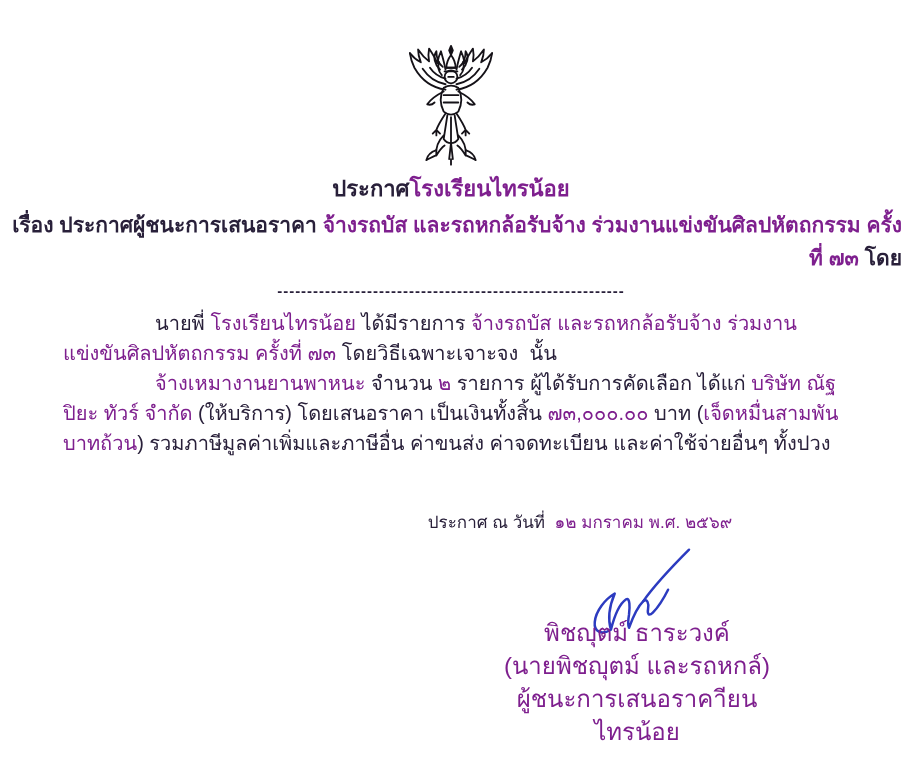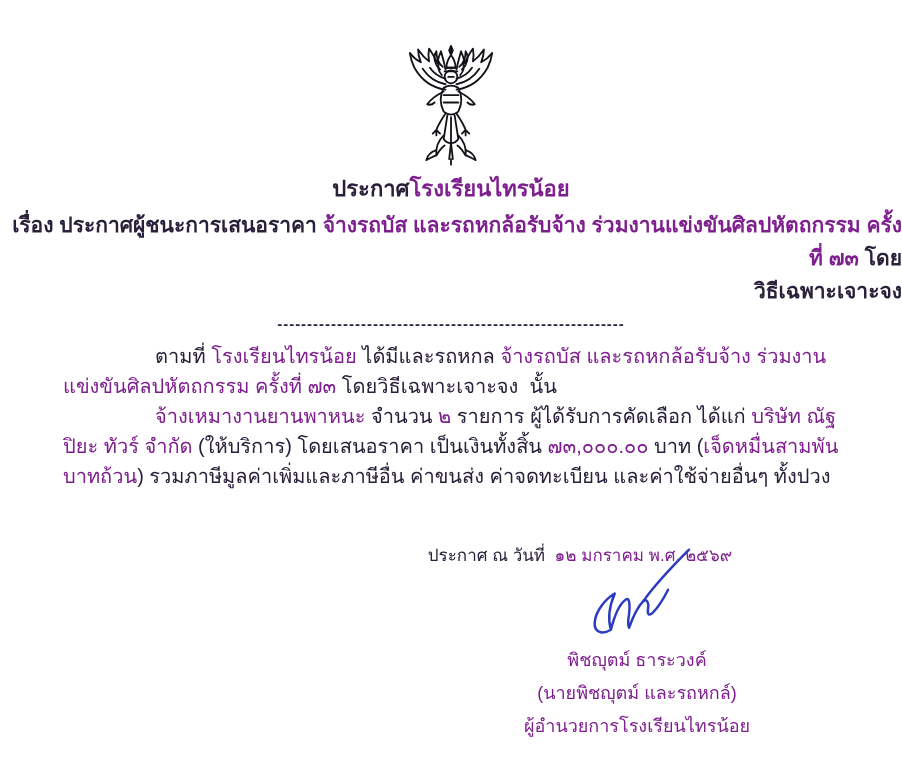--- a/index.html
+++ b/index.html
@@ -60,24 +60,24 @@
     text-align:center;
     font-size:17px;
     line-height:30px;
   }
   .signature-scribble{
     position:absolute;
     left:582px;top:500px;
   }
   .sig-block{
     position:absolute;
-    left:487px;top:600px;
+    left:487px;top:572px;
     width:300px;
     text-align:center;
-    font-size:18px;
+    font-size:24px;
     line-height:33px;
   }
   .sig-line{color:var(--purple);}
 </style>
 </head>
 <body>
 
 <div class="page">
 
   <div class="emblem-wrap">
@@ -124,38 +124,37 @@
         <path d="M44 116 C38 118 34 122 33 127 C37 125 40 123 43 122"></path>
         <path d="M76 116 C82 118 86 122 87 127 C83 125 80 123 77 122"></path>
       </g>
     </svg>
   </div>
 
   <div class="doc-title"><span class="seg-ink">ประกาศ</span><span class="seg-purple">โรงเรียนไทรน้อย</span></div>
 
   <div class="subject">
     <div><span class="seg-ink">เรื่อง ประกาศผู้ชนะการเสนอราคา </span><span class="seg-purple">จ้างรถบัส และรถหกล้อรับจ้าง ร่วมงานแข่งขันศิลปหัตถกรรม ครั้งที่ ๗๓</span><span class="seg-ink"> โดย</span></div>
-    <div><span class="seg-ink">วิธีเฉพาะเจาะจง</span></div>
   </div>
 
   <div class="divider">----------------------------------------------------------</div>
 
   <div class="body-text">
-    <p class="para"><span class="seg-ink">ตามที่ </span><span class="seg-purple">โรงเรียนไทรน้อย</span><span class="seg-ink"> ได้มีและรถหกล </span><span class="seg-purple">จ้างรถบัส และรถหกล้อรับจ้าง ร่วมงานแข่งขันศิลปหัตถกรรม ครั้งที่ ๗๓</span><span class="seg-ink"> โดยวิธีเฉพาะเจาะจง&nbsp; นั้น</span></p>
+    <p class="para"><span class="seg-ink">นายพี่ </span><span class="seg-purple">โรงเรียนไทรน้อย</span><span class="seg-ink"> ได้มีรายการ </span><span class="seg-purple">จ้างรถบัส และรถหกล้อรับจ้าง ร่วมงานแข่งขันศิลปหัตถกรรม ครั้งที่ ๗๓</span><span class="seg-ink"> โดยวิธีเฉพาะเจาะจง&nbsp; นั้น</span></p>
     <p class="para"><span class="seg-purple">จ้างเหมางานยานพาหนะ</span><span class="seg-ink"> จำนวน </span><span class="seg-purple">๒</span><span class="seg-ink"> รายการ ผู้ได้รับการคัดเลือก ได้แก่ </span><span class="seg-purple">บริษัท ณัฐปิยะ ทัวร์ จำกัด</span><span class="seg-ink"> (ให้บริการ) โดยเสนอราคา เป็นเงินทั้งสิ้น </span><span class="seg-purple">๗๓,๐๐๐.๐๐</span><span class="seg-ink"> บาท (</span><span class="seg-purple">เจ็ดหมื่นสามพันบาทถ้วน</span><span class="seg-ink">) รวมภาษีมูลค่าเพิ่มและภาษีอื่น ค่าขนส่ง ค่าจดทะเบียน และค่าใช้จ่ายอื่นๆ ทั้งปวง</span></p>
   </div>
 
   <div class="date-line"><span class="seg-ink">ประกาศ ณ วันที่&nbsp; </span><span class="seg-purple">๑๒ มกราคม พ.ศ. ๒๕๖๙</span></div>
 
   <svg class="signature-scribble" viewBox="0 0 120 105" width="115" height="100">
     <g stroke="#2c3bc0" stroke-width="2.6" fill="none" stroke-linecap="round" stroke-linejoin="round">
       <path d="M112 6 C92 26 74 46 64 60"></path>
       <path d="M30 90 C20 96 12 92 13 82 C14 70 24 58 34 52 C28 66 27 80 30 90 C34 74 40 62 46 58 C50 56 50 66 49 74 C48 80 48 86 49 88 C54 74 60 64 64 60 C68 57 70 62 69 68 C68 74 70 76 74 72 C80 66 86 56 90 48"></path>
     </g>
   </svg>
 
   <div class="sig-block">
     <div class="sig-line">พิชญุตม์ ธาระวงค์</div>
     <div class="sig-line">(นายพิชญุตม์ และรถหกล์)</div>
-    <div class="sig-line">ผู้อำนวยการโรงเรียนไทรน้อย</div>
+    <div class="sig-line">ผู้ชนะการเสนอราคาียนไทรน้อย</div>
   </div>
 
 </div>
 
 </body></html>

